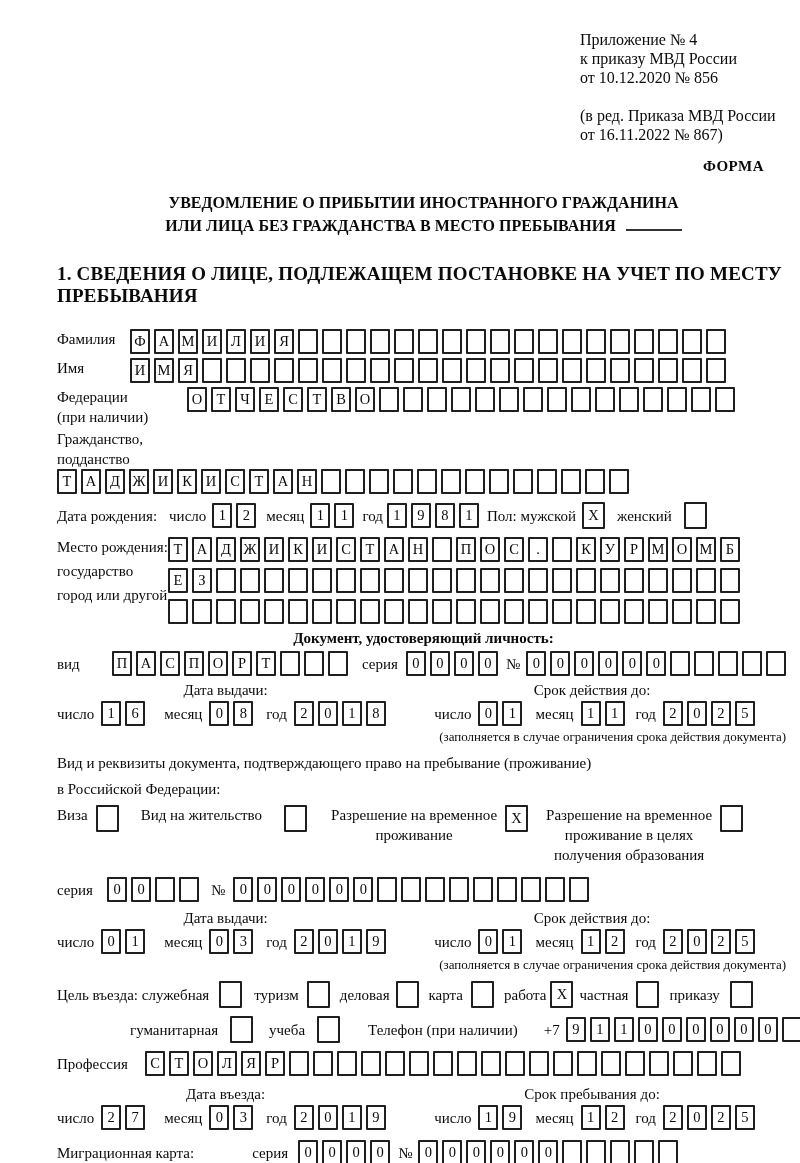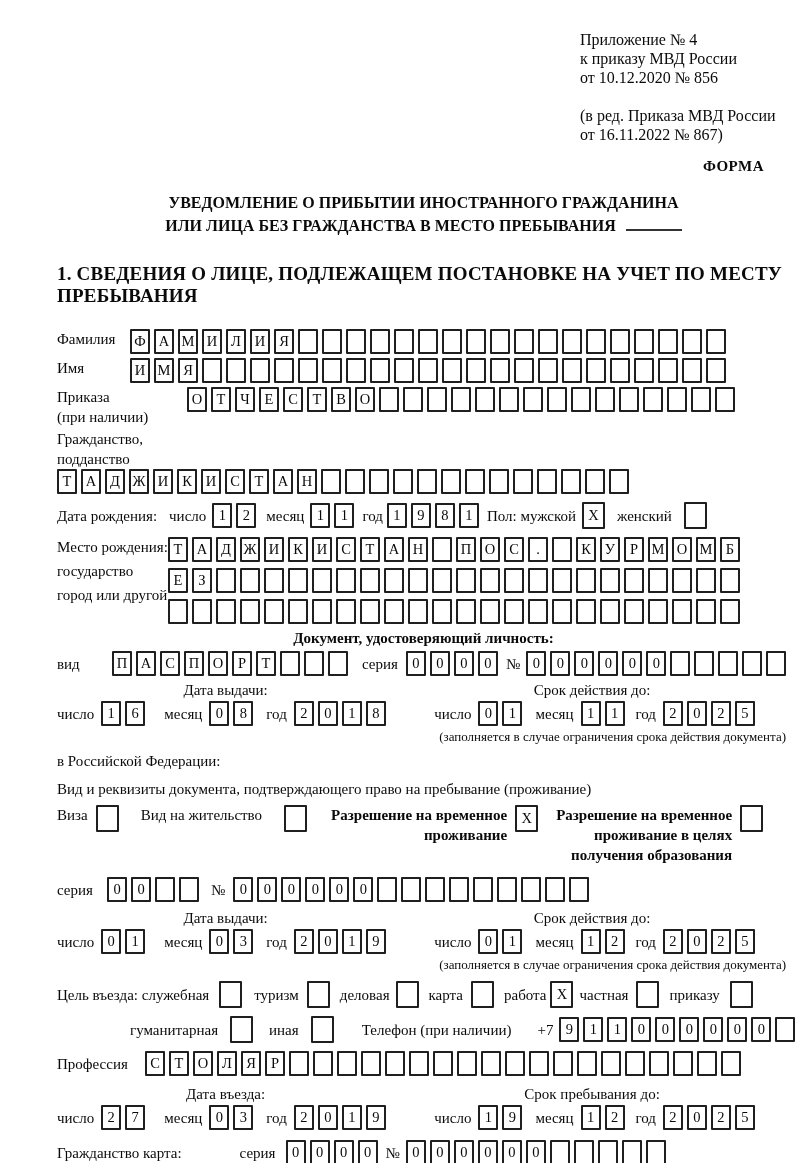--- a/index.html
+++ b/index.html
@@ -37,21 +37,21 @@
   .date-heads{display:flex;font-size:15px;}
   .date-heads .dh-left{width:46%;text-align:center;}
   .date-heads .dh-right{width:54%;text-align:center;}
   .date-line{display:flex;align-items:center;margin-top:2px;}
   .dgroup{display:flex;align-items:center;gap:5px;}
   .dgroup .lbl{margin-right:2px;}
   .note-right{font-size:13px;text-align:right;padding-right:4px;margin-top:3px;}
 
   .ck{display:flex;align-items:flex-start;gap:8px;}
   .ck .txt{font-size:15px;line-height:20px;}
-  .ck .txt.center{text-align:right;font-weight:bold;}
+  .ck .txt.center{text-align:center;}
 
   .mt2{margin-top:2px;flex-direction:column;} .mt4{margin-top:4px;} .mt6{margin-top:6px;}
   .mt8{margin-top:8px;} .mt10{margin-top:10px;} .mt12{margin-top:12px;}
   .mt22{margin-top:22px;}
 </style>
 </head>
 <body>
 
 <div class="page">
 
@@ -130,21 +130,21 @@
         <span class="cell"></span>
         <span class="cell"></span>
         <span class="cell"></span>
         <span class="cell"></span>
         <span class="cell"></span>
       </div>
   </div>
 
   <div class="row mt4">
     <div style="width:130px;flex:none;">
-      <div class="lbl">Приказа</div>
+      <div class="lbl">Федерации</div>
       <div class="lbl">(при наличии)</div>
     </div>
     <div class="cells">
         <span class="cell">О</span>
         <span class="cell">Т</span>
         <span class="cell">Ч</span>
         <span class="cell">Е</span>
         <span class="cell">С</span>
         <span class="cell">Т</span>
         <span class="cell">В</span>
@@ -391,22 +391,22 @@
       <span class="cells">
           <span class="cell">2</span>
           <span class="cell">0</span>
           <span class="cell">2</span>
           <span class="cell">5</span>
         </span>
     </div>
   </div>
   <div class="note-right">(заполняется в случае ограничения срока действия документа)</div>
 
+  <div class="lbl mt8">Вид и реквизиты документа, подтверждающего право на пребывание (проживание)</div>
   <div class="lbl mt6">в Российской Федерации:</div>
-  <div class="lbl mt8">Вид и реквизиты документа, подтверждающего право на пребывание (проживание)</div>
 
   <div class="row mt6">
     <div class="ck">
       <span class="txt">Виза</span>
       <span class="cell cb"></span>
     </div>
     <div class="ck" style="margin-left:22px;">
       <span class="txt">Вид на жительство</span>
       <span class="cell cb" style="margin-left:14px;"></span>
     </div>
@@ -511,21 +511,21 @@
     <span class="cell cb">X</span>
     <span class="lbl" style="margin-left:6px;margin-right:8px;">частная</span>
     <span class="cell cb"></span>
     <span class="lbl" style="margin-left:10px;margin-right:10px;">приказу</span>
     <span class="cell cb"></span>
   </div>
 
   <div class="row mt8" style="align-items:center;padding-left:73px;">
     <span class="lbl">гуманитарная</span>
     <span class="cell cb" style="margin-left:12px;"></span>
-    <span class="lbl" style="margin-left:16px;margin-right:12px;">иная</span>
+    <span class="lbl" style="margin-left:16px;margin-right:12px;">учеба</span>
     <span class="cell cb"></span>
     <span class="lbl" style="margin-left:28px;">Телефон (при наличии)</span>
     <span class="lbl" style="margin-left:26px;margin-right:6px;">+7</span>
     <span class="cells">
         <span class="cell">9</span>
         <span class="cell">1</span>
         <span class="cell">1</span>
         <span class="cell">0</span>
         <span class="cell">0</span>
         <span class="cell">0</span>
@@ -606,21 +606,21 @@
       <span class="cells">
           <span class="cell">2</span>
           <span class="cell">0</span>
           <span class="cell">2</span>
           <span class="cell">5</span>
         </span>
     </div>
   </div>
 
   <div class="row mt10" style="align-items:center;">
-    <span class="lbl">Гражданство карта:</span>
+    <span class="lbl">Миграционная карта:</span>
     <span class="lbl" style="margin-left:58px;margin-right:10px;">серия</span>
     <span class="cells">
         <span class="cell">0</span>
         <span class="cell">0</span>
         <span class="cell">0</span>
         <span class="cell">0</span>
       </span>
     <span class="lbl" style="margin-left:8px;margin-right:6px;">№</span>
     <span class="cells">
         <span class="cell">0</span>

